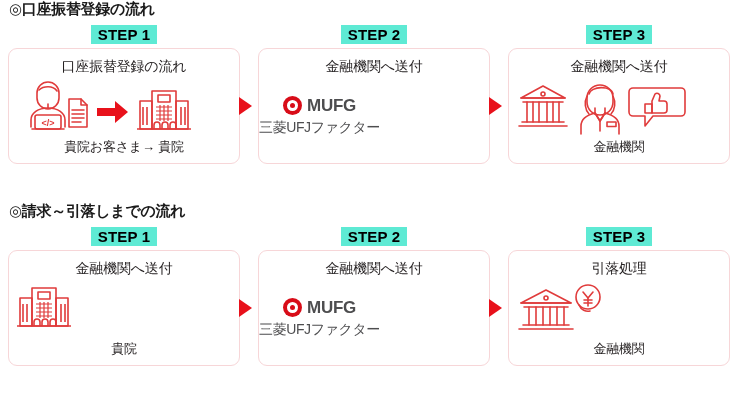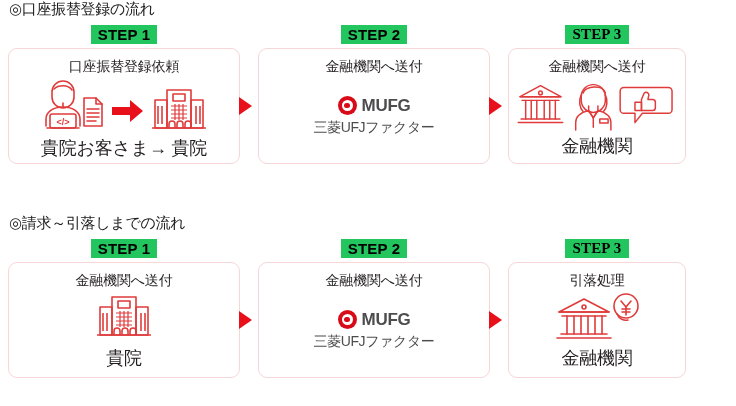--- a/index.html
+++ b/index.html
@@ -11,53 +11,53 @@
     width: 736px;
     height: 406px;
     position: relative;
     font-family: "Liberation Sans", "DejaVu Sans", sans-serif;
     color: #231f20;
     overflow: hidden;
   }
 
   .section { position: absolute; left: 0; width: 736px; }
   #section-1 { top: 0; }
-  #section-2 { top: 214px; }
+  #section-2 { top: 202px; }
 
   .section-heading {
     font-size: 15px;
-    font-weight: normal;
+    font-weight: bold;
     color: #1a1a1a;
     padding-left: 9px;
     letter-spacing: -0.3px;
     white-space: nowrap;
   }
 
   .steps-row {
     position: relative;
     height: 150px;
     margin-top: 6px;
   }
 
   .step-col {
     position: absolute;
     top: 0;
     width: 232px;
   }
   .col-1 { left: 8px; }
   .col-2 { left: 258px; }
-  .col-3 { left: 508px; width: 178px; font-family: Liberation Serif, serif; }
+  .col-3 { left: 508px; width: 222px; }
 
   .step-label-wrap {
     text-align: center;
     height: 20px;
   }
   .step-label {
     display: inline-block;
-    background: #22c55e;
+    background: #5eead4;
     color: #000000;
     font-weight: bold;
     font-size: 15px;
     line-height: 19px;
     padding: 0 7px;
     letter-spacing: 0.2px;
   }
 
   .step-box {
     margin-top: 3px;
@@ -76,26 +76,25 @@
     font-size: 14px;
     color: #231f20;
     letter-spacing: -0.2px;
     white-space: nowrap;
   }
 
   .icon-area {
     flex: 1;
     display: flex;
     align-items: center;
-    justify-content: center;
     width: 100%;
   }
 
   .box-caption {
-    font-size: 18px;
+    font-size: 13px;
     color: #231f20;
     padding-bottom: 7px;
     letter-spacing: -0.2px;
     white-space: nowrap;
   }
 
   
   .mufg-block {
     display: flex;
     flex-direction: column;
@@ -167,21 +166,21 @@
 
   <div class="section-heading">◎口座振替登録の流れ</div>
 
   <div class="steps-row">
 
     <div class="step-col col-1">
       <div class="step-label-wrap">
         <span class="step-label">STEP 1</span>
       </div>
       <div class="step-box">
-        <div class="box-title">口座振替登録依頼</div>
+        <div class="box-title">口座振替登録の流れ</div>
         <div class="icon-area">
           <svg width="200" height="60" viewBox="0 0 200 60">
             <g fill="none" stroke="#e03b3b" stroke-width="1.6" stroke-linecap="round" stroke-linejoin="round">
 
               <g>
                 <path d="M28 16 a11 11 0 0 1 22 0 v5 a11 11 0 0 1 -22 0 z"></path>
                 <path d="M30 13 c4 -4 14 -5 18 1"></path>
                 <path d="M39 27 v4"></path>
                 <path d="M22 50 v-7 c0 -7 7 -12 17 -12 s17 5 17 12 v7"></path>
                 <rect x="26" y="38" width="26" height="14" rx="2" fill="#ffffff"></rect>

